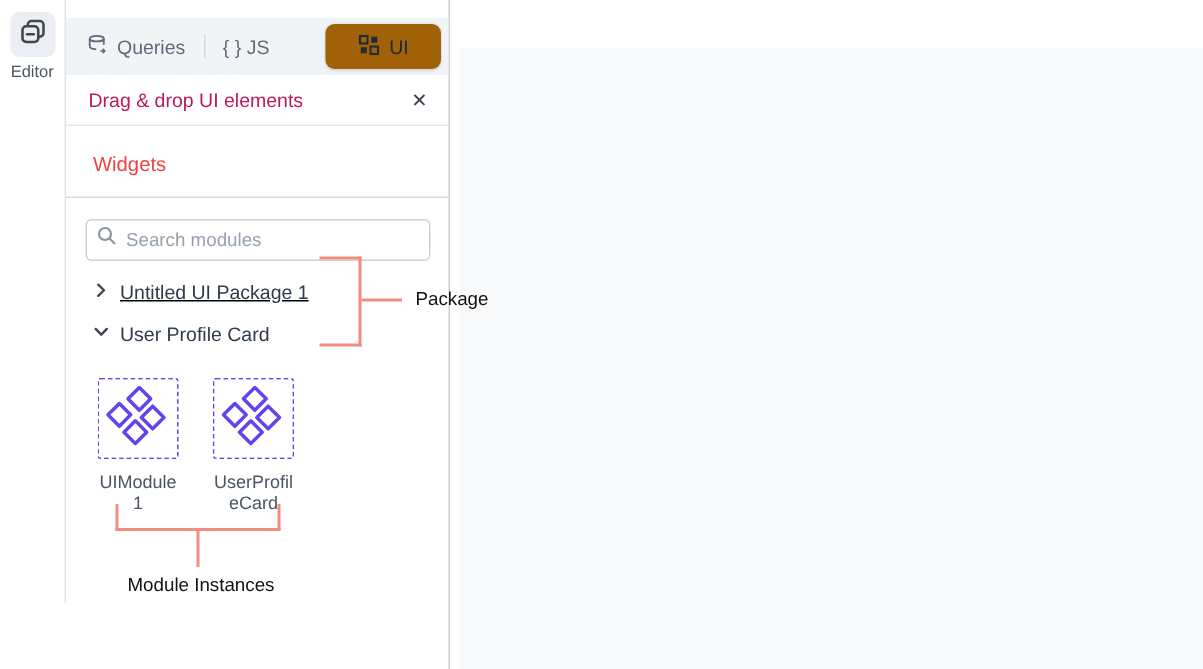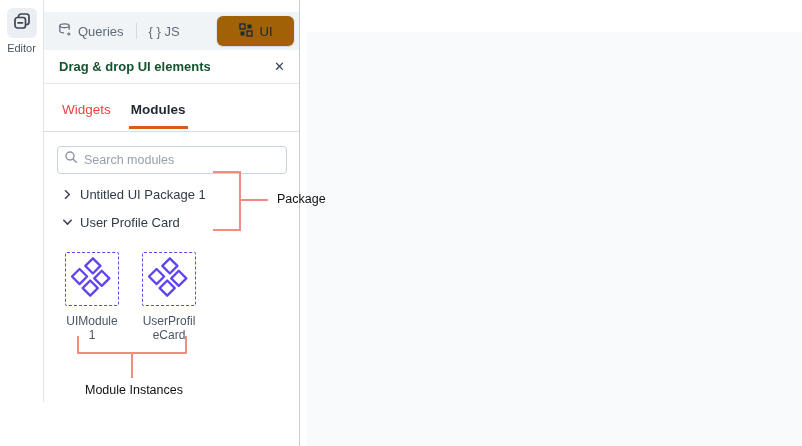--- a/index.html
+++ b/index.html
@@ -14,36 +14,36 @@
 
   
   .panel { position:absolute; left:44px; top:0; width:256px; height:446px; background:#fff; border-right:1px solid #C6CDD5; display:flex; flex-direction:column; }
 
   .top-tabs { height:38px; background:#F1F4F7; display:flex; align-items:center; padding:0 5px 0 13px; flex:none;margin-top:12px; }
   .top-tab { display:flex; align-items:center; gap:6px; font-size:13px; color:#5F6B7A; cursor:pointer; }
   .top-tab-divider { width:1px; height:16px; background:#D3DAE1; margin:0 12px; }
   .ui-tab { margin-left:auto; width:77px; height:30px; background:#a16207; border-radius:6px; box-shadow:0 1px 2px rgba(20,30,40,.10), 0 0 0 1px rgba(20,30,40,.04); display:flex; align-items:center; justify-content:center; gap:7px; font-size:13px; font-weight:500; color:#1C2733; cursor:pointer; }
 
   .panel-header { height:34px; display:flex; align-items:center; padding:0 12px 0 15px; border-bottom:1px solid #E3E8EE; flex:none; }
-  .panel-title { font-size:13px; font-weight:700; color:#14532d; }
+  .panel-title { font-size:13px; font-weight:400; color:#be185d; }
   .close-btn { margin-left:auto; font-size:13px; color:#39424E; cursor:pointer; line-height:1; padding:2px; }
 
   .panel-tabs { height:48px; display:flex; align-items:flex-end; gap:16px; padding:0 0 0 16px; border-bottom:1px solid #D5DCE3; flex:none; }
   .ptab { font-size:13.5px; padding:0 2px 14px 2px; color:#ef4444; cursor:pointer; position:relative; }
   .ptab.active { color:#1F2833; font-weight:700; }
   .ptab.active .ptab-underline { position:absolute; left:0; right:0; bottom:2px; height:3px; background:#D95A1E; }
 
   .content { flex:1; position:relative; }
   .search-wrap { margin:14px 13px 0 13px; position:relative; }
   .search-input { width:230px; height:28px; border:1px solid #C9D2DC; border-radius:4px; padding:0 6px 0 26px; font-size:12.5px; color:#2F3B4A; background:#fff; outline:none; font-family:"Liberation Sans", sans-serif; }
   .search-input::placeholder { color:#96A1AE; }
   .search-icon { position:absolute; left:7px; top:4px; }
 
   .tree-row { display:flex; align-items:center; gap:8px; height:20px; padding-left:18px; cursor:pointer; }
-  .tree-row.first { margin-top:10px; }
+  .tree-row.first { margin-top:10px;text-decoration:underline; }
   .tree-row.second { margin-top:8px; }
   .tree-label { font-size:13px; font-weight:500; color:#2F3B4A; }
 
   .modules-row { display:flex; gap:21px; margin:20px 0 0 20px; }
   .module-cell { width:56px; display:flex; flex-direction:column; align-items:center; }
   .module-card { width:54px; height:54px; border:1.5px dashed #6244EF; border-radius:2px; background:#fff; display:flex; align-items:center; justify-content:center; cursor:grab; }
   .module-label { margin-top:8px; text-align:center; font-size:12px; line-height:14px; color:#4A5563; white-space:nowrap; }
 
   
   .canvas { position:absolute; left:300px; top:0; right:0; bottom:0; background:#fff; }
@@ -115,24 +115,20 @@
 
     <div class="panel-header">
       <span class="panel-title">Drag &amp; drop UI elements</span>
       <span class="close-btn">✕</span>
     </div>
 
     <div class="panel-tabs">
       <div class="ptab">
         <span>Widgets</span>
       </div>
-      <div class="ptab active">
-        <span>Modules</span>
-        <span class="ptab-underline"></span>
-      </div>
     </div>
 
     <div class="content">
 
       <div class="search-wrap">
         <span class="search-icon">
           <svg width="14" height="14" viewBox="0 0 14 14" fill="none" stroke="#8894A3" stroke-width="1.4">
             <circle cx="6" cy="6" r="4"></circle>
             <line x1="9.2" y1="9.2" x2="12.3" y2="12.3" stroke-linecap="round"></line>
           </svg>

